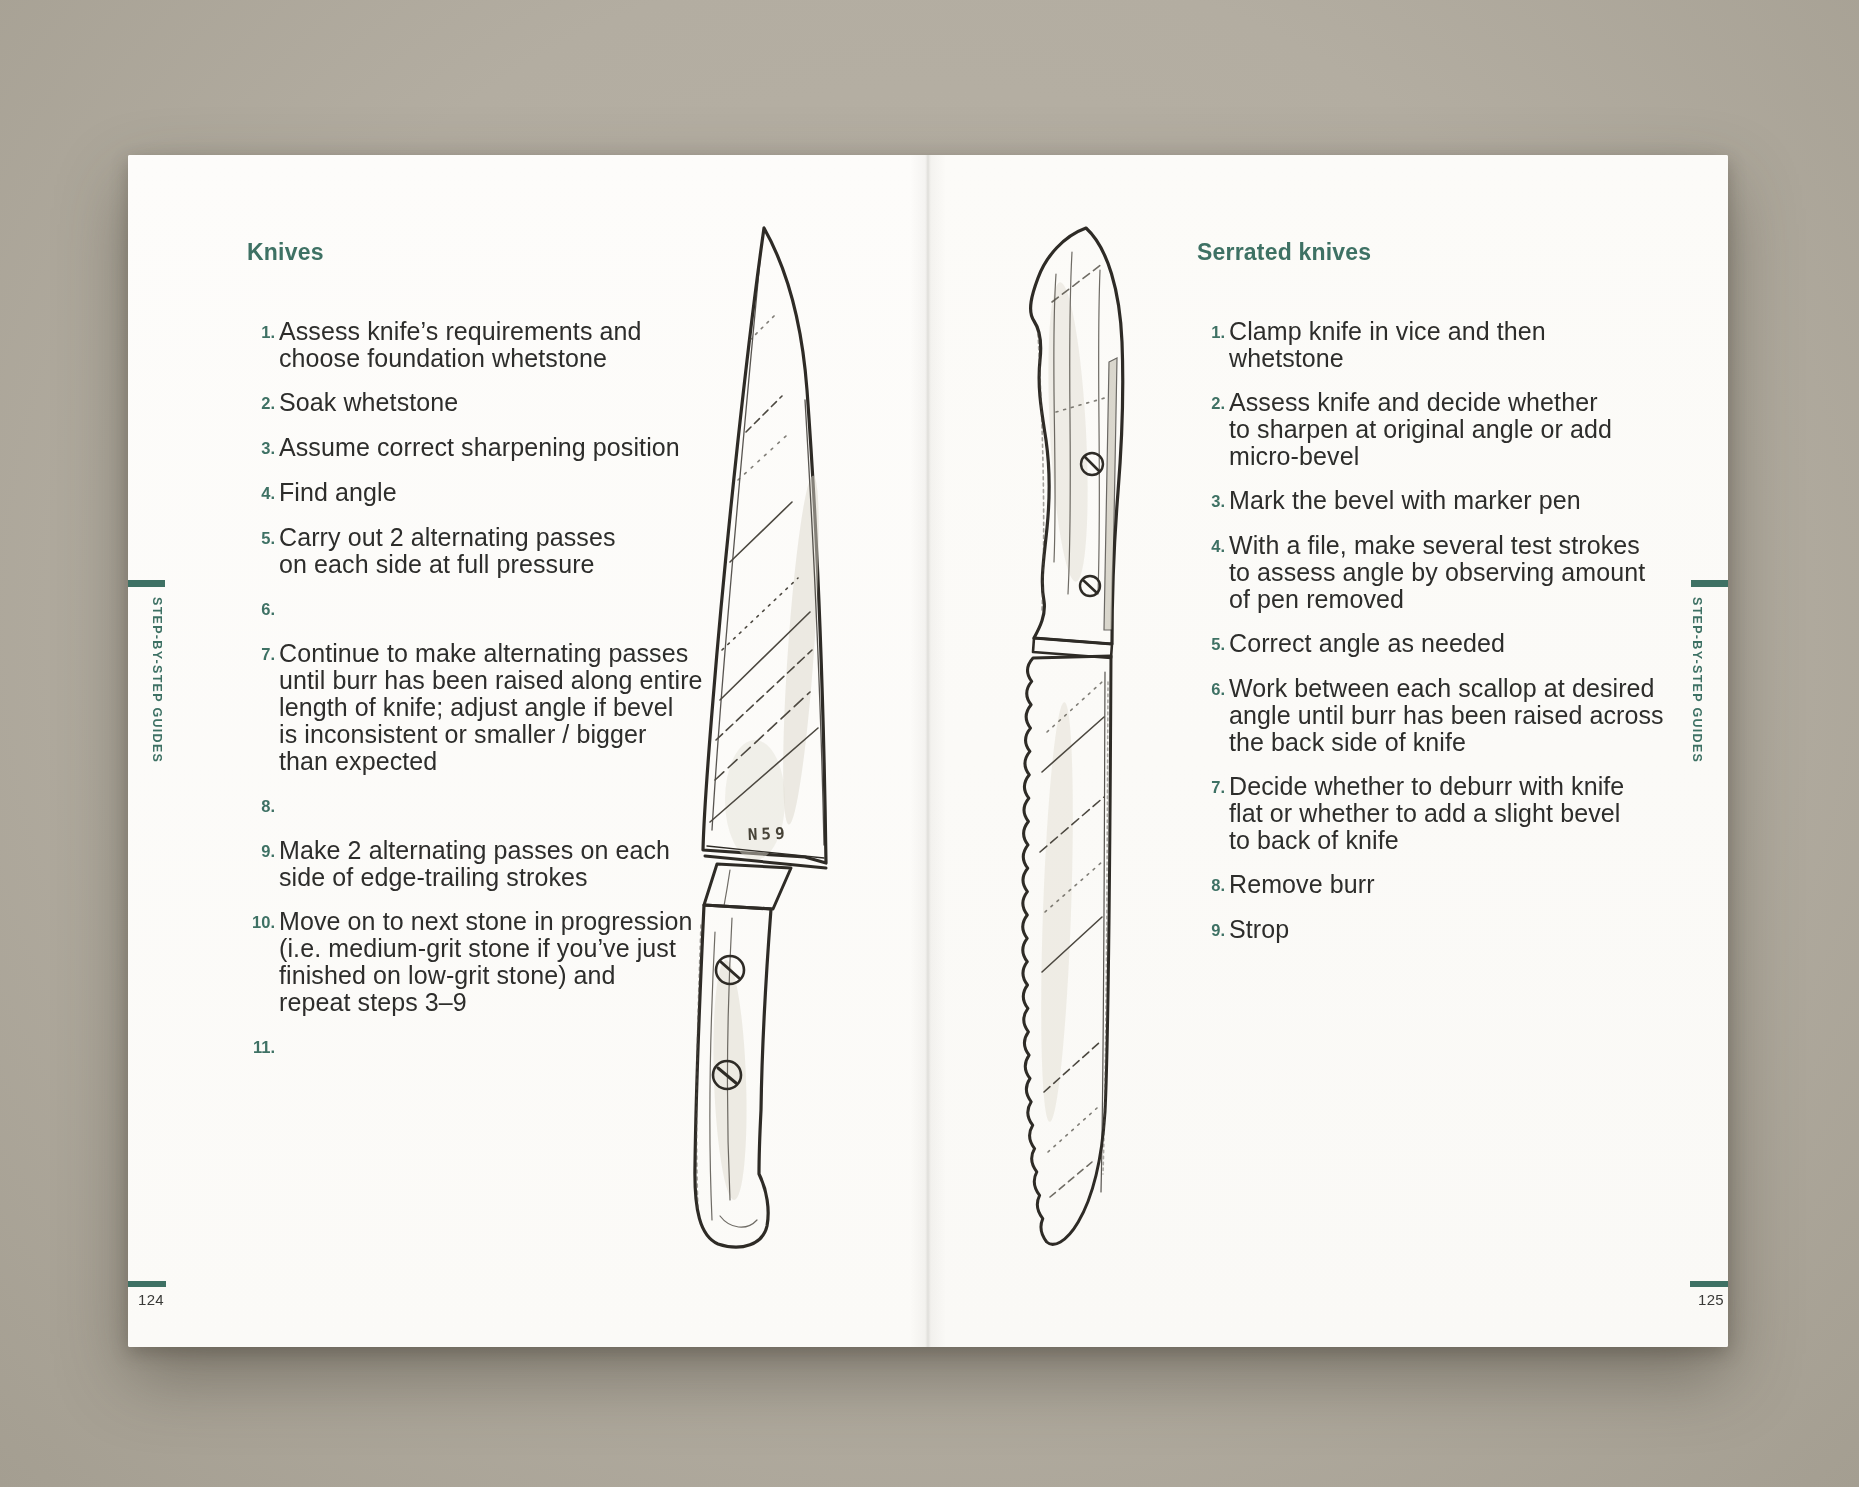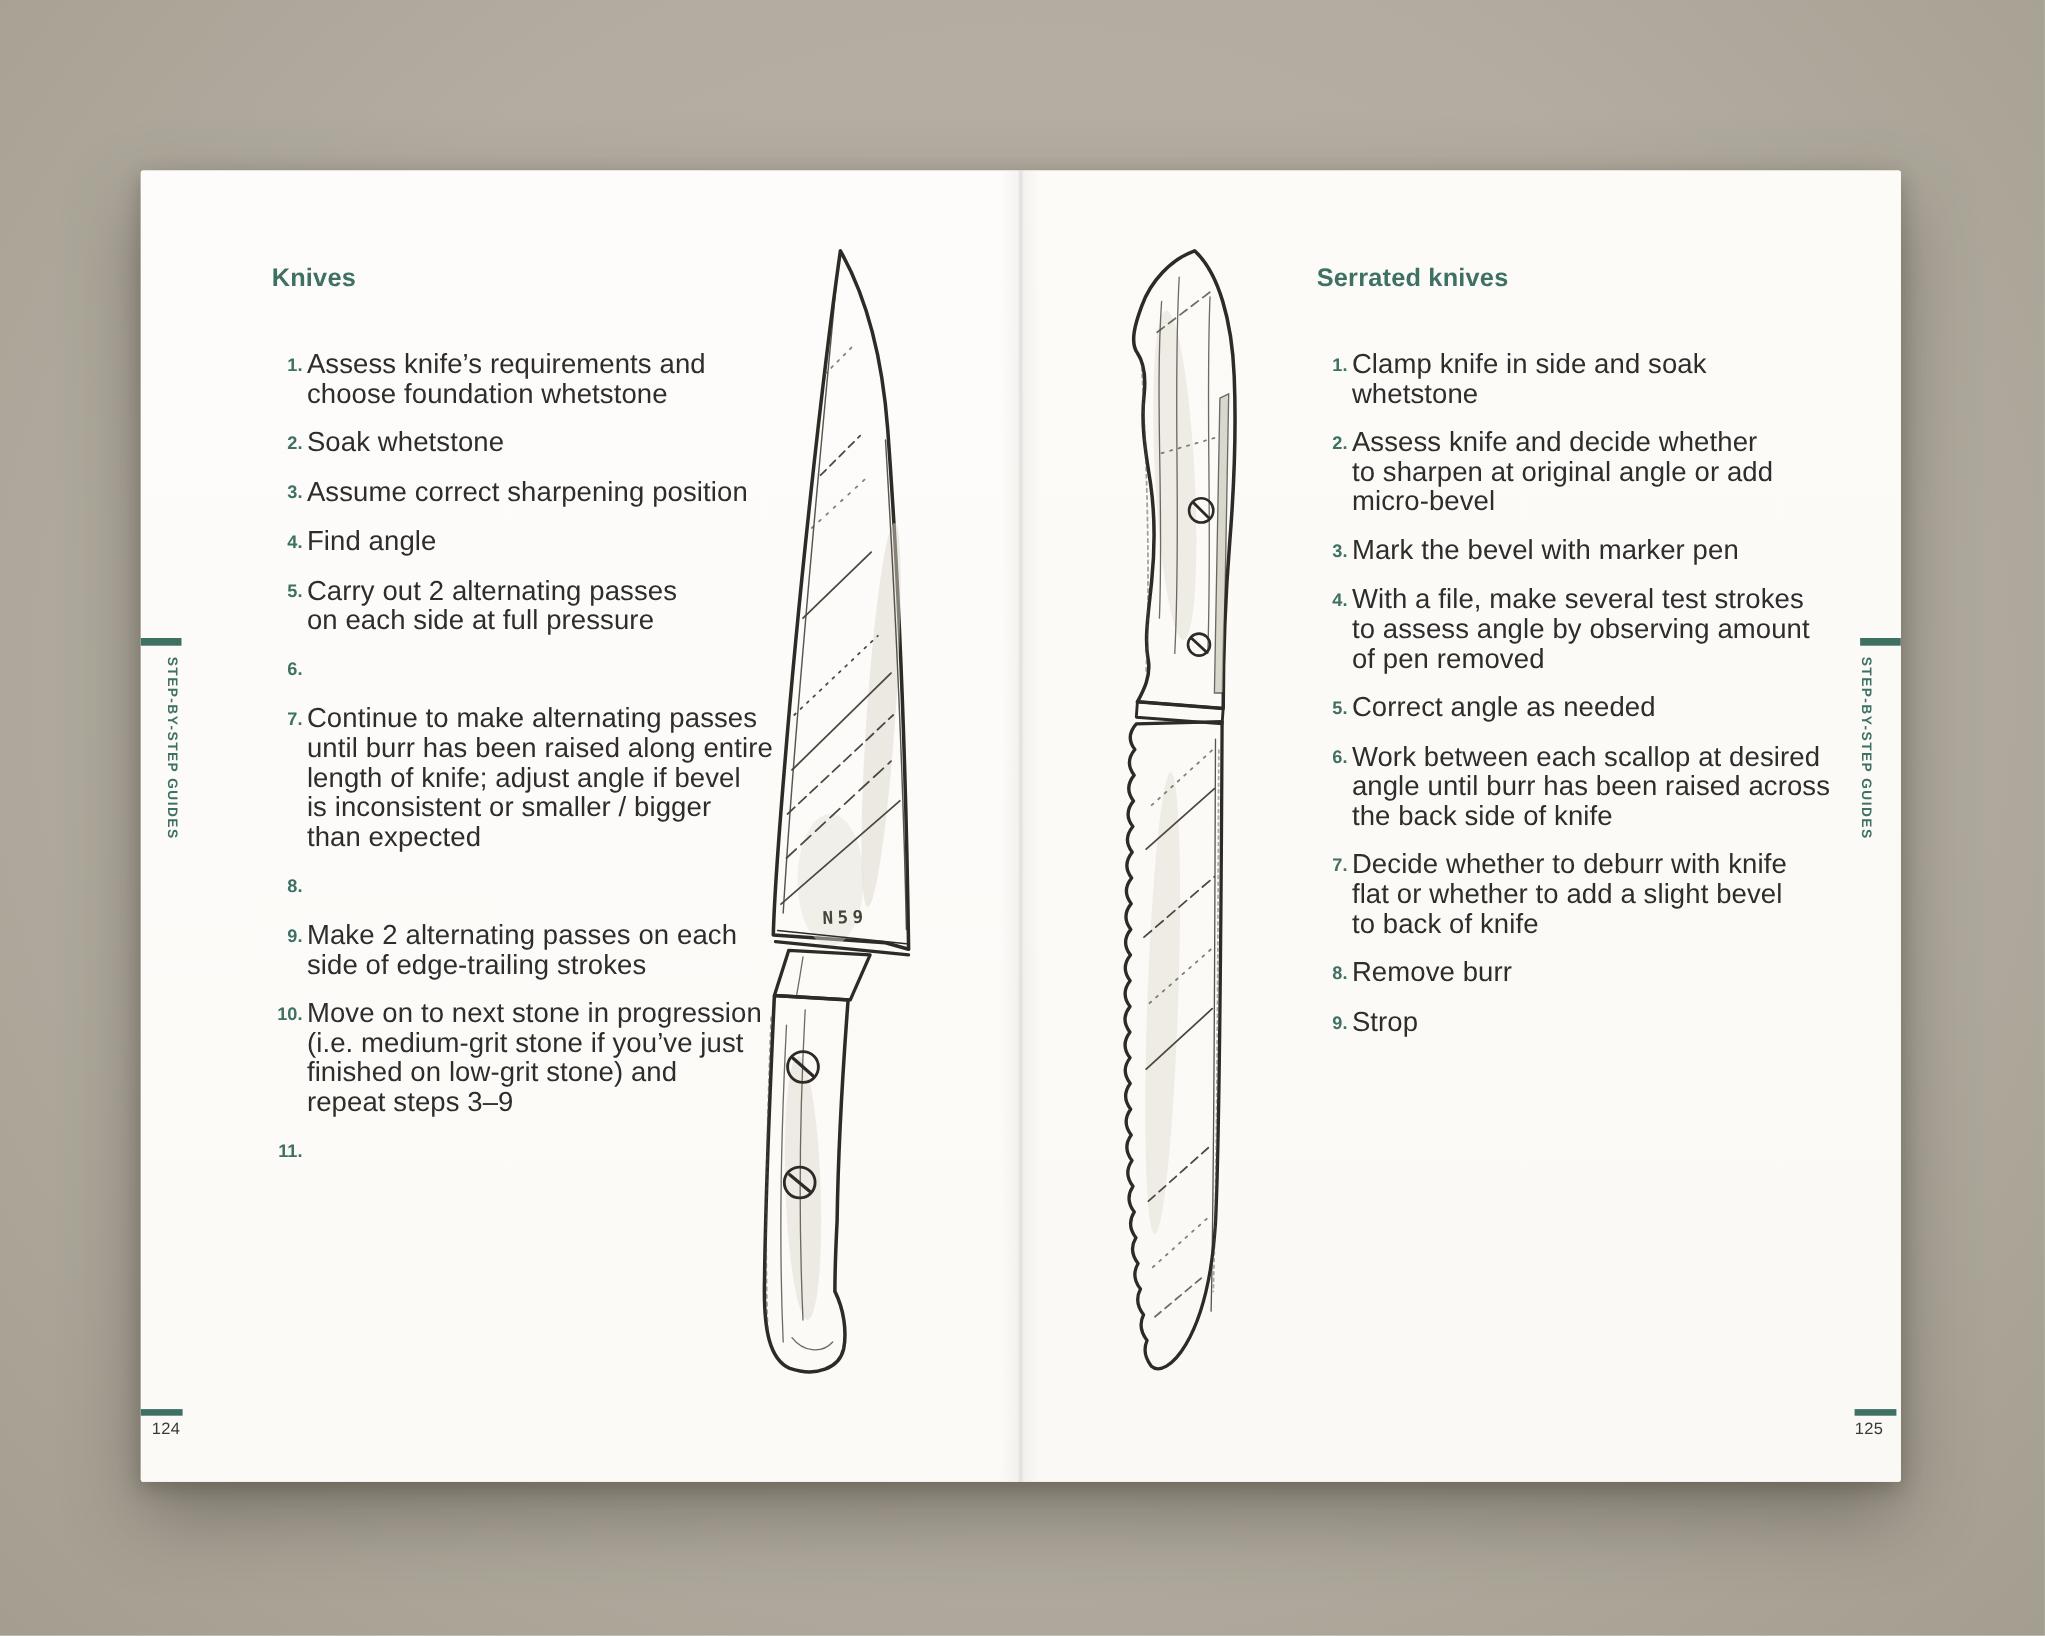--- a/index.html
+++ b/index.html
@@ -58,21 +58,21 @@
   .side-tab.tab-left .tab-label{margin-left:22px;}
   .side-tab.tab-right{right:0;display:flex;flex-direction:column;align-items:flex-end;}
   .side-tab.tab-right .tab-label{margin-right:24px;}
 
   .folio{position:absolute;top:1126px;z-index:6;}
   .folio .folio-bar{width:38px;height:6px;background:var(--accent);}
   .folio .folio-num{font-size:15px;color:var(--page_number);margin-top:4px;letter-spacing:.3px;}
   .folio.folio-left{left:0;}
   .folio.folio-left .folio-num{margin-left:10px;}
   .folio.folio-right{right:0;text-align:right;}
-  .folio.folio-right .folio-num{margin-right:16px;}
+  .folio.folio-right .folio-num{margin-right:4px;}
 
   svg.knife{position:absolute;z-index:2;}
   svg.knife.chef{left:532px;top:25px;}
   svg.knife.serrated{left:84px;top:57px;}
   .ink{stroke:#2e2b26;stroke-linejoin:round;stroke-linecap:round;fill:none;}
   .hatch{stroke:#4c4840;stroke-width:1.6;fill:none;stroke-linecap:round;}
   .grain{stroke:#55514a;stroke-width:1.2;fill:none;stroke-linecap:round;opacity:.85;}
   .stamp{font-family:"DejaVu Sans Mono", monospace;font-size:16px;letter-spacing:4px;fill:#474338;font-weight:700;}
 </style>
 </head>
@@ -237,21 +237,21 @@
         <path class="hatch" d="M 33,700 L 90,650" stroke-dasharray="2 6" opacity=".7"></path>
         <path class="hatch" d="M 36,940 L 85,896" stroke-dasharray="2 6" opacity=".7"></path>
         <path class="hatch" d="M 38,985 L 80,950" stroke-dasharray="7 5" opacity=".8"></path>
       </svg>
 
       <div class="content right-co">
         <h1 class="title">Serrated knives</h1>
         <ol class="steps">
           <li>
               <span class="num">1.</span>
-              <span class="txt">Clamp knife in side and soak
+              <span class="txt">Clamp knife in vice and then
 whetstone</span>
             </li>
           <li>
               <span class="num">2.</span>
               <span class="txt">Assess knife and decide whether
 to sharpen at original angle or add
 micro-bevel</span>
             </li>
           <li>
               <span class="num">3.</span>

